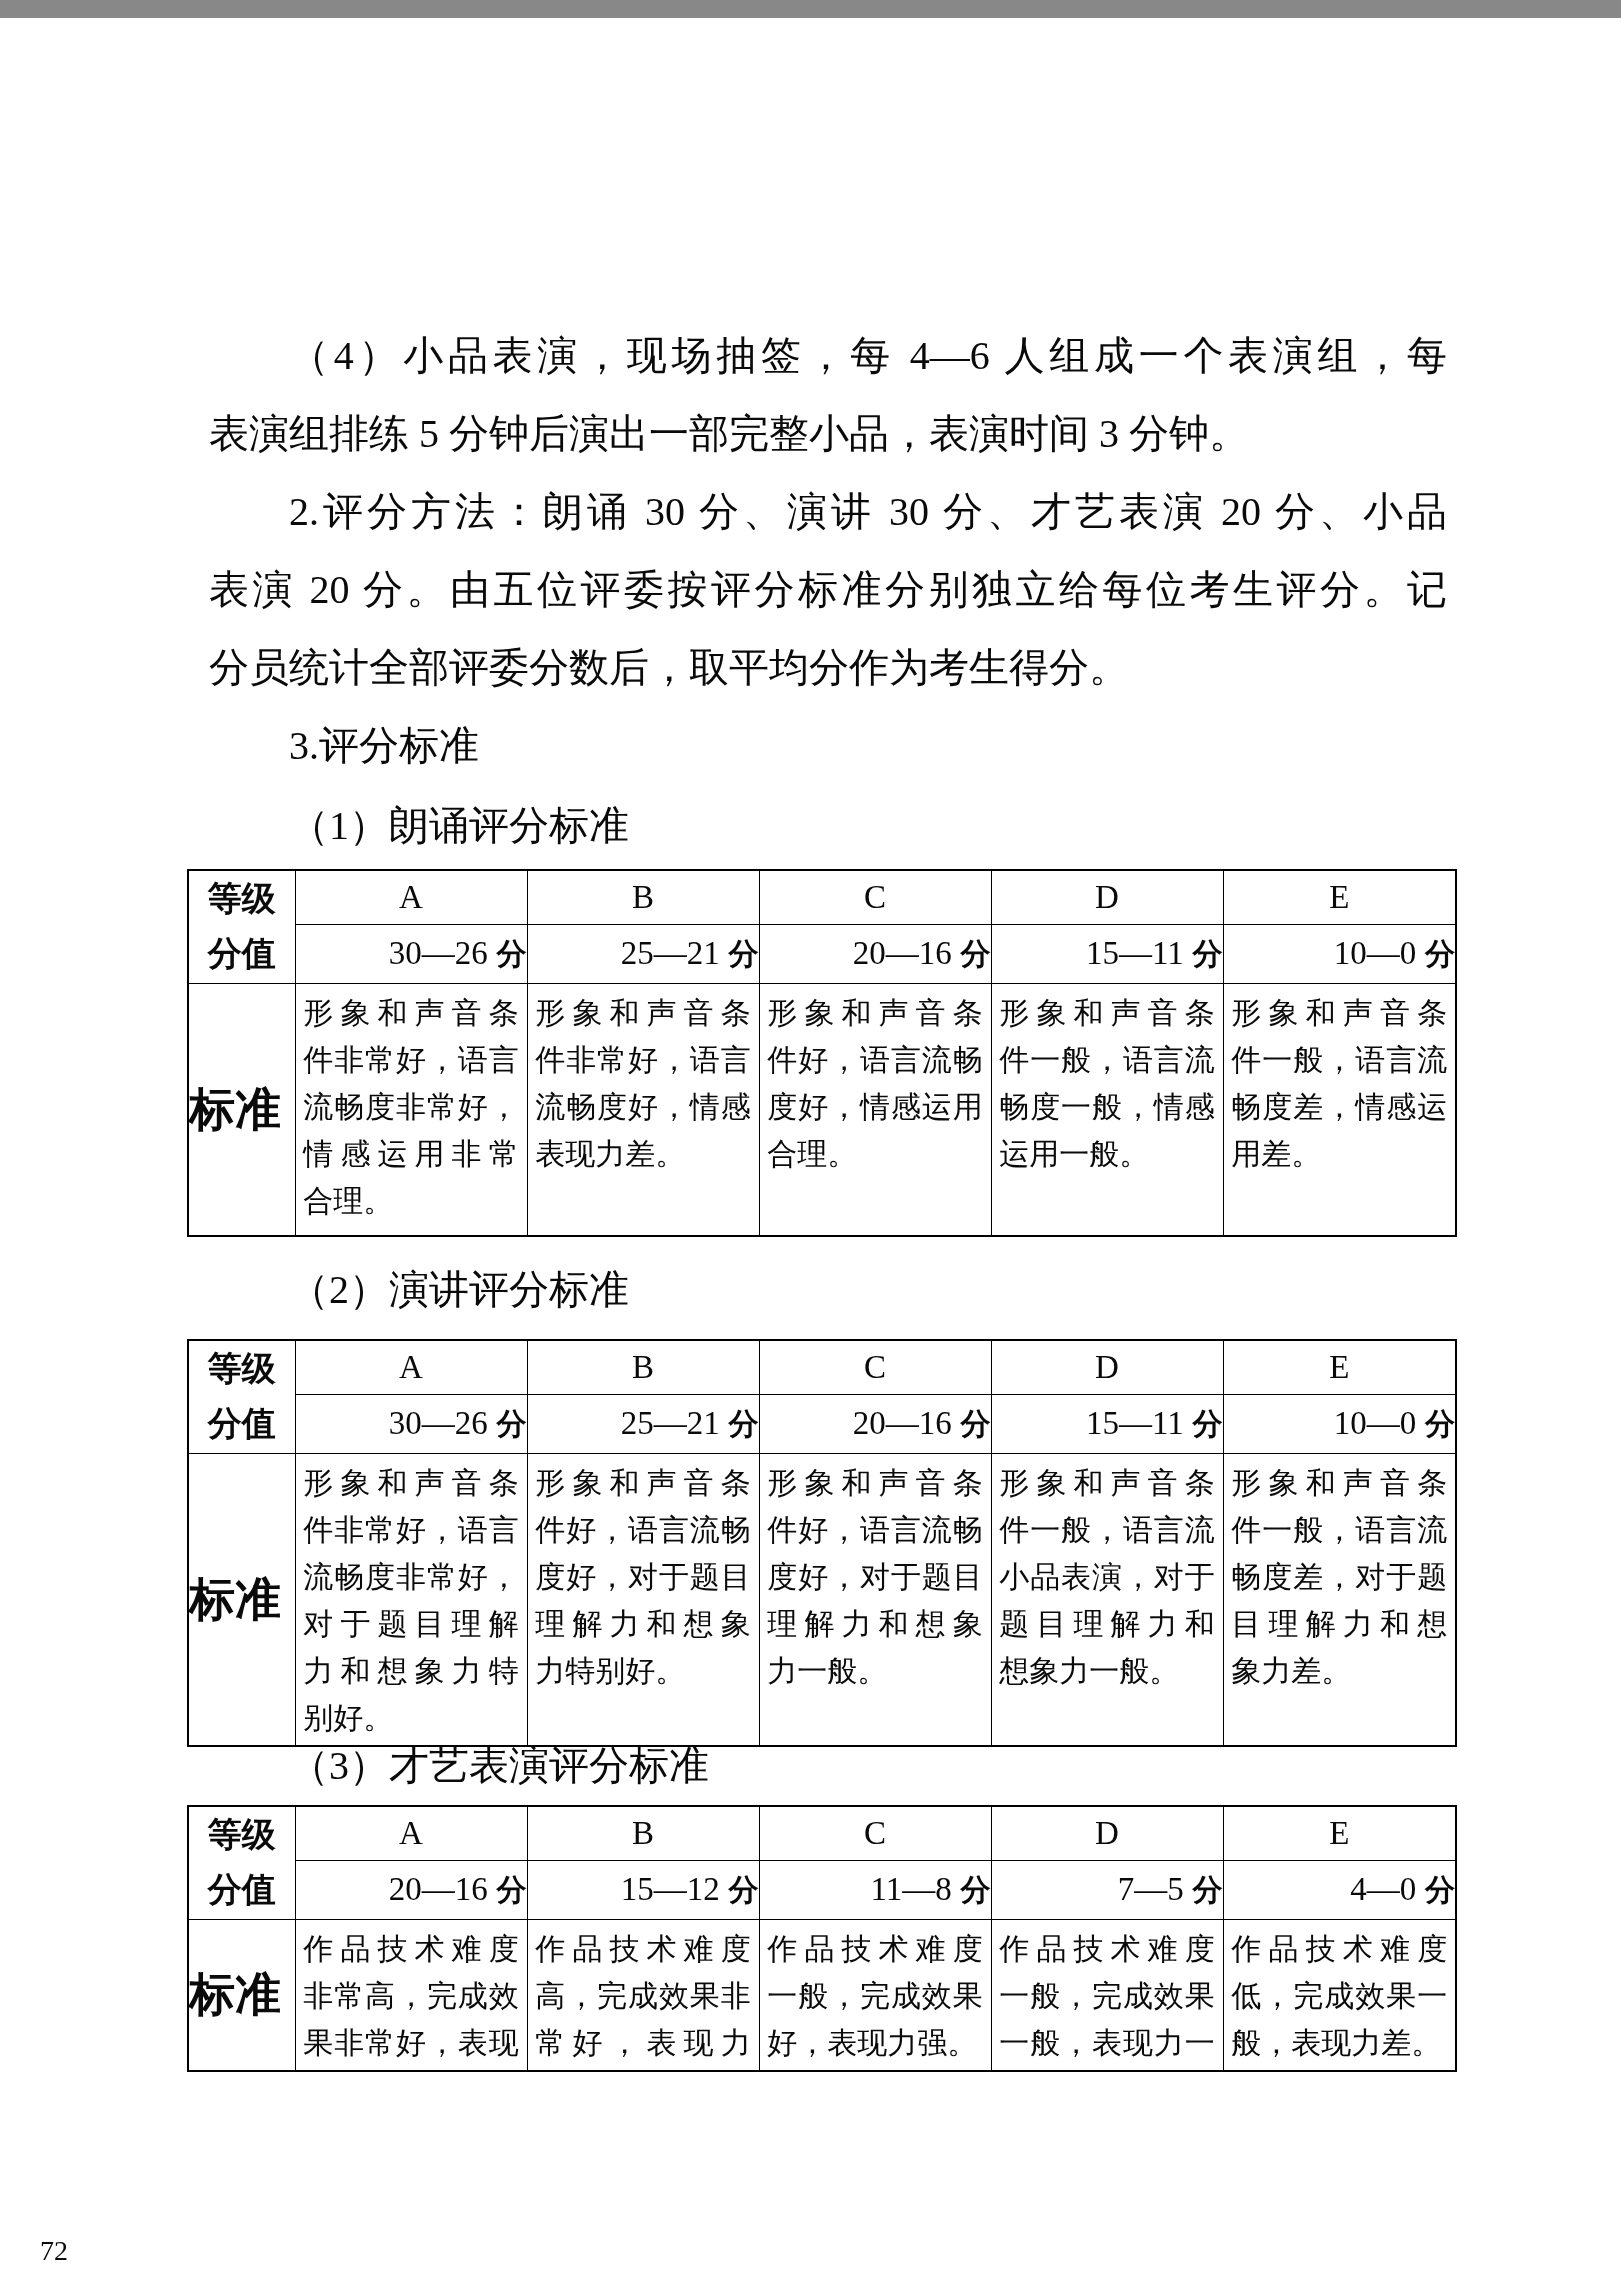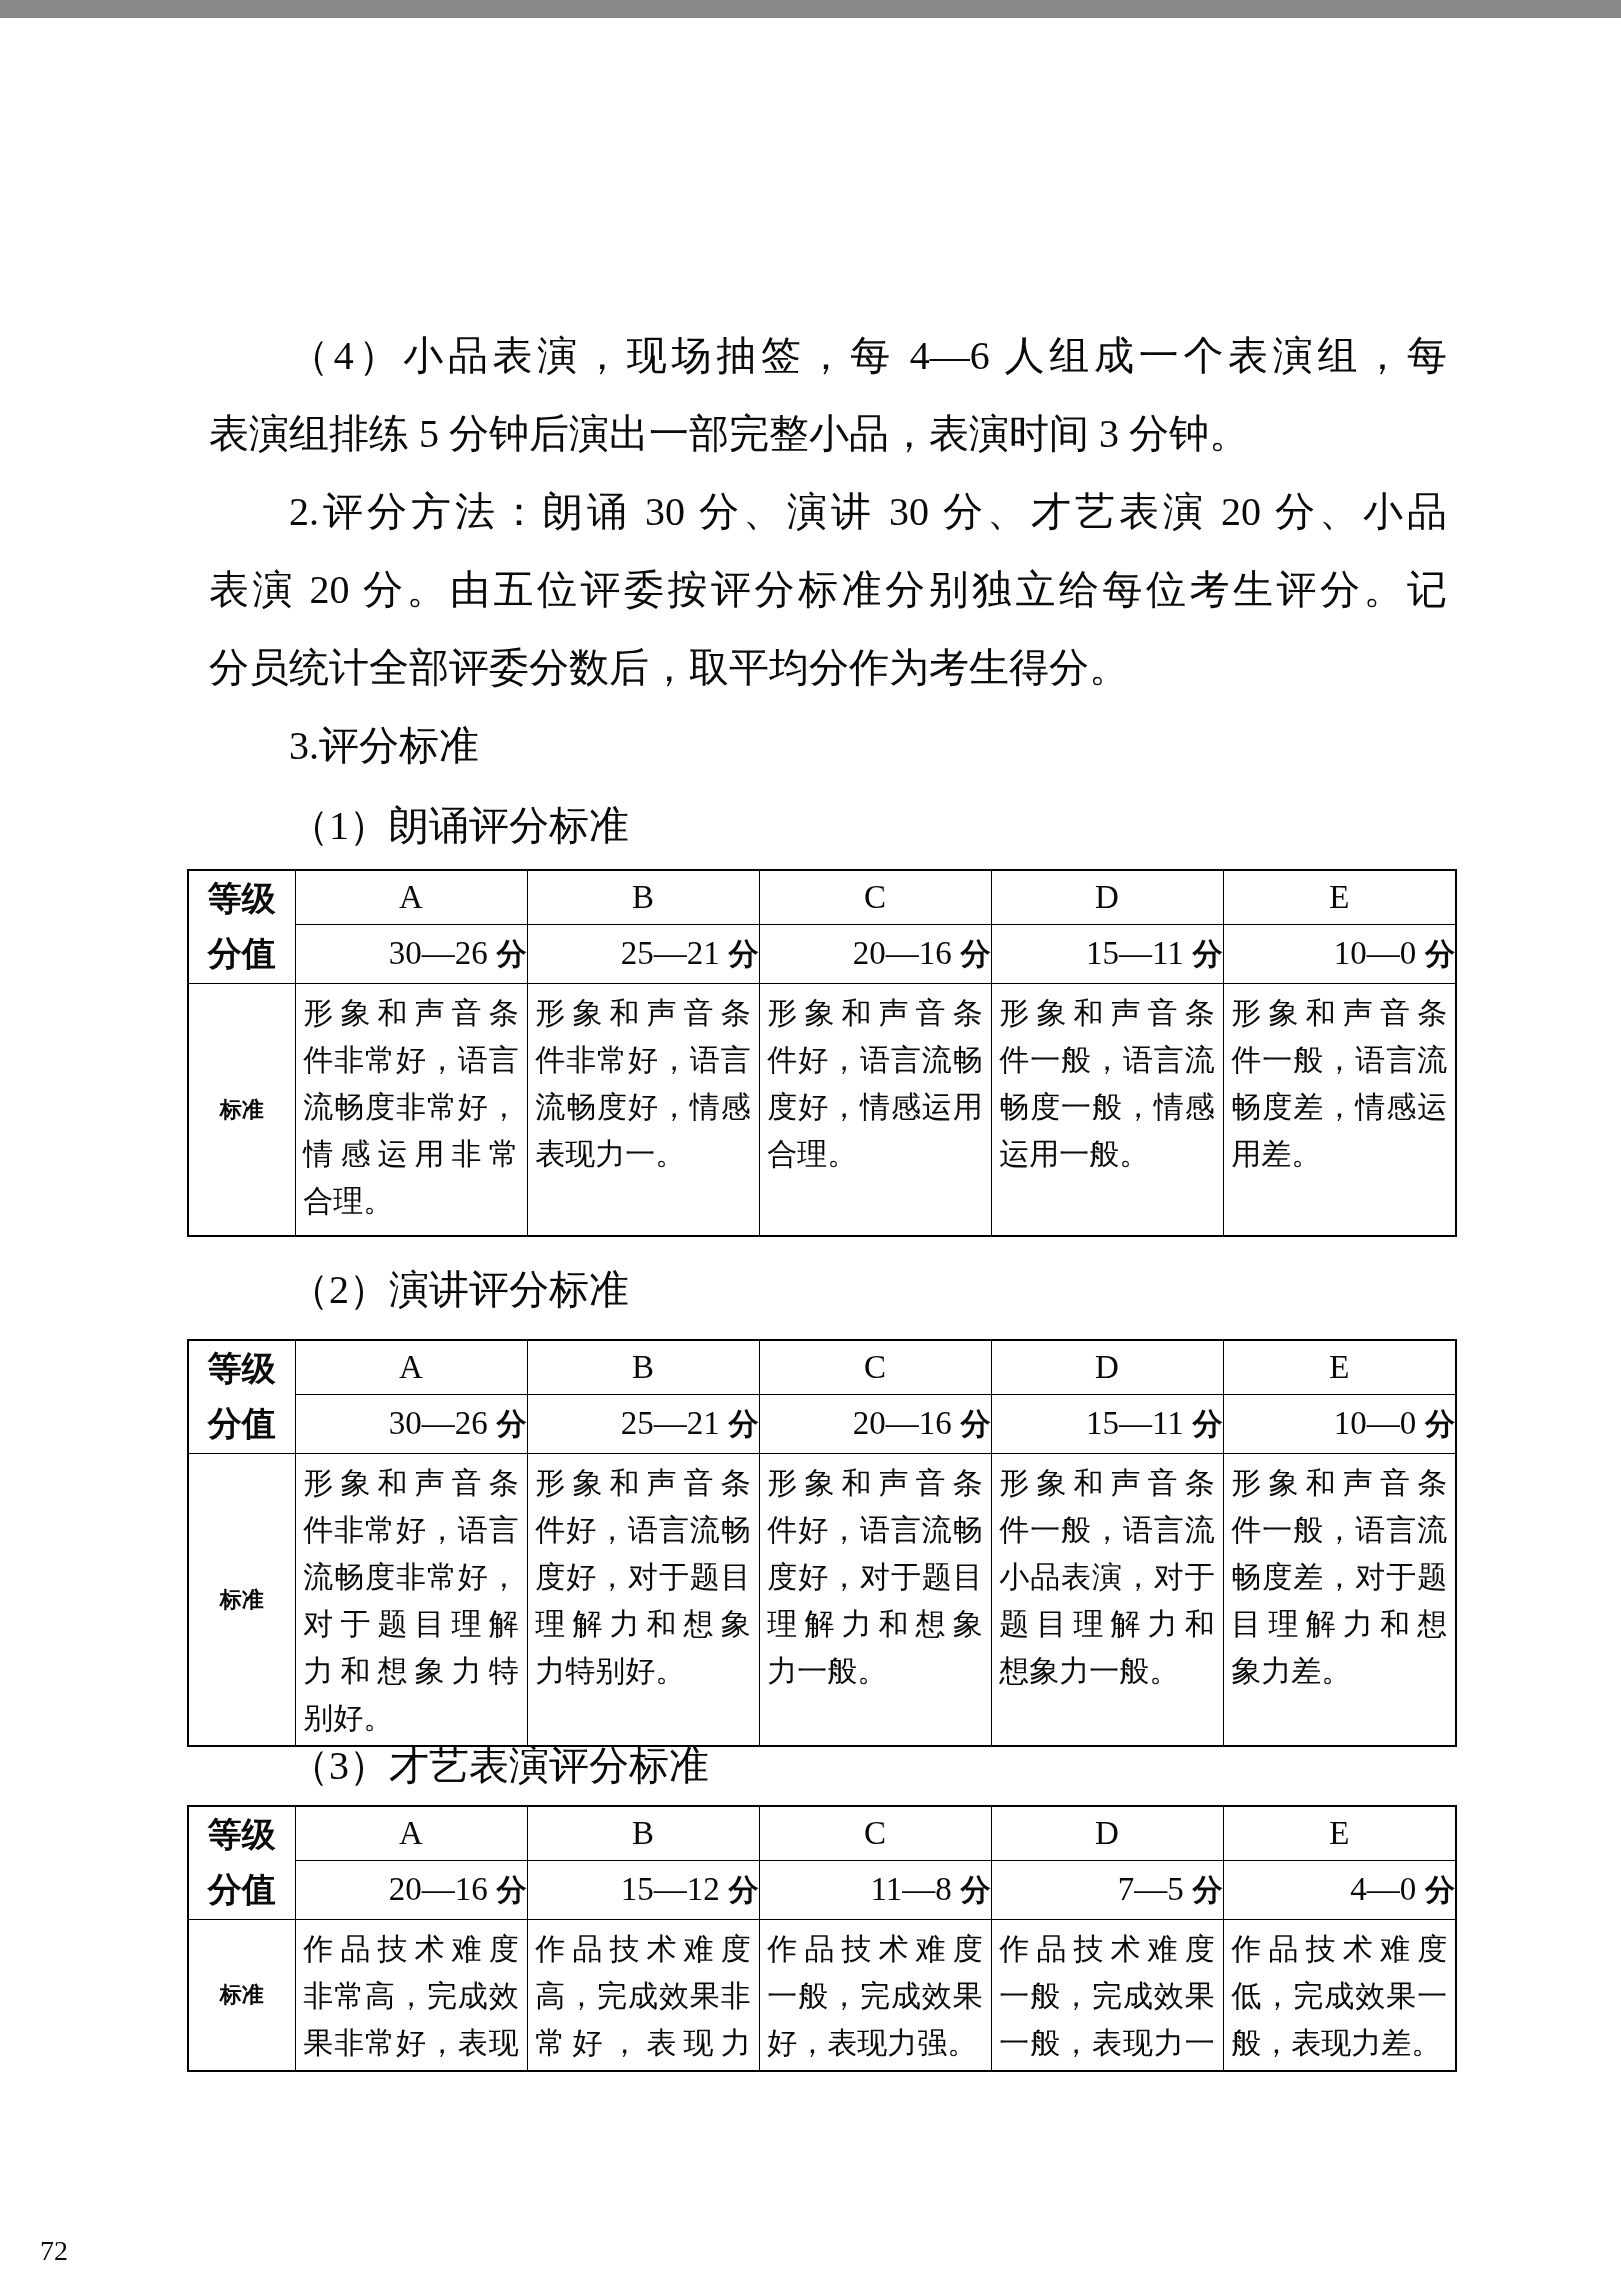--- a/index.html
+++ b/index.html
@@ -29,23 +29,23 @@
   .rng { font-size:33px; }
   .unit { font-family:"Liberation Sans","DejaVu Sans",sans-serif;
           font-weight:700; font-size:30px; margin-left:8.8px; }
   td.cornercell { border-bottom:2.9px solid #000; vertical-align:top; }
   .corner { display:flex; flex-direction:column; height:79px; }
   .corner span { display:block; text-align:center;
     font-family:"Liberation Sans","DejaVu Sans",sans-serif; font-weight:700;
     font-size:34px; }
   .corner .c-top { height:53px; line-height:55px; }
   .corner .c-bot { height:58px; line-height:58px; }
-  td.stdlabel { text-align:center; vertical-align:middle;
+  td.stdlabel { text-align:left; vertical-align:middle;
     font-family:"Liberation Sans","DejaVu Sans",sans-serif; font-weight:700;
-    font-size:22px; }
+    font-size:46px; }
   td.std { vertical-align:top; }
   .stdtext { padding:4.9px 7.8px 0 7.8px; font-size:30px; }
   .stdtext .tline { line-height:47px; }
   .h256 td.std, .h256 td.stdlabel { height:251px; }
   .h297 td.std, .h297 td.stdlabel { height:291px; }
   .h153 td.std, .h153 td.stdlabel { height:150px; }
 
   .pagenum { position:absolute; top:2217px; left:8px; width:100%;
              text-align:left; font-size:28px;padding-left:32px; }
 </style>
@@ -113,21 +113,21 @@
                 <div class="tline">流畅度非常好，</div>
                 <div class="tline">情感运用非常</div>
                 <div class="tline last">合理。</div>
               </div>
             </td>
         <td class="std">
               <div class="stdtext">
                 <div class="tline">形象和声音条</div>
                 <div class="tline">件非常好，语言</div>
                 <div class="tline">流畅度好，情感</div>
-                <div class="tline last">表现力一。</div>
+                <div class="tline last">表现力差。</div>
               </div>
             </td>
         <td class="std">
               <div class="stdtext">
                 <div class="tline">形象和声音条</div>
                 <div class="tline">件好，语言流畅</div>
                 <div class="tline">度好，情感运用</div>
                 <div class="tline last">合理。</div>
               </div>
             </td>

